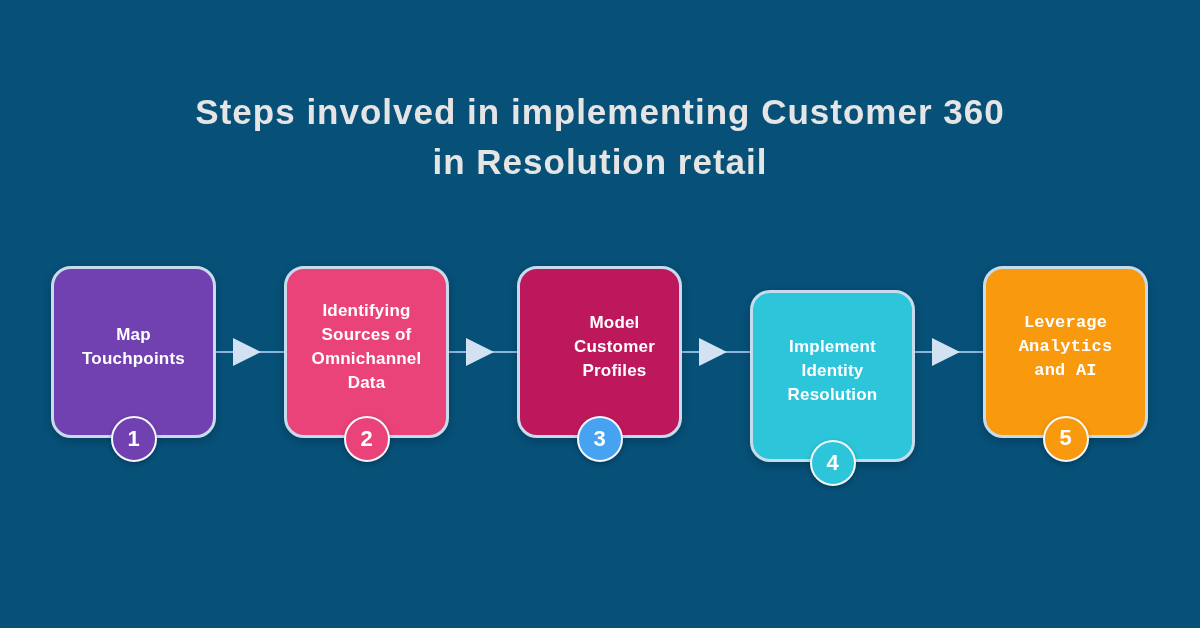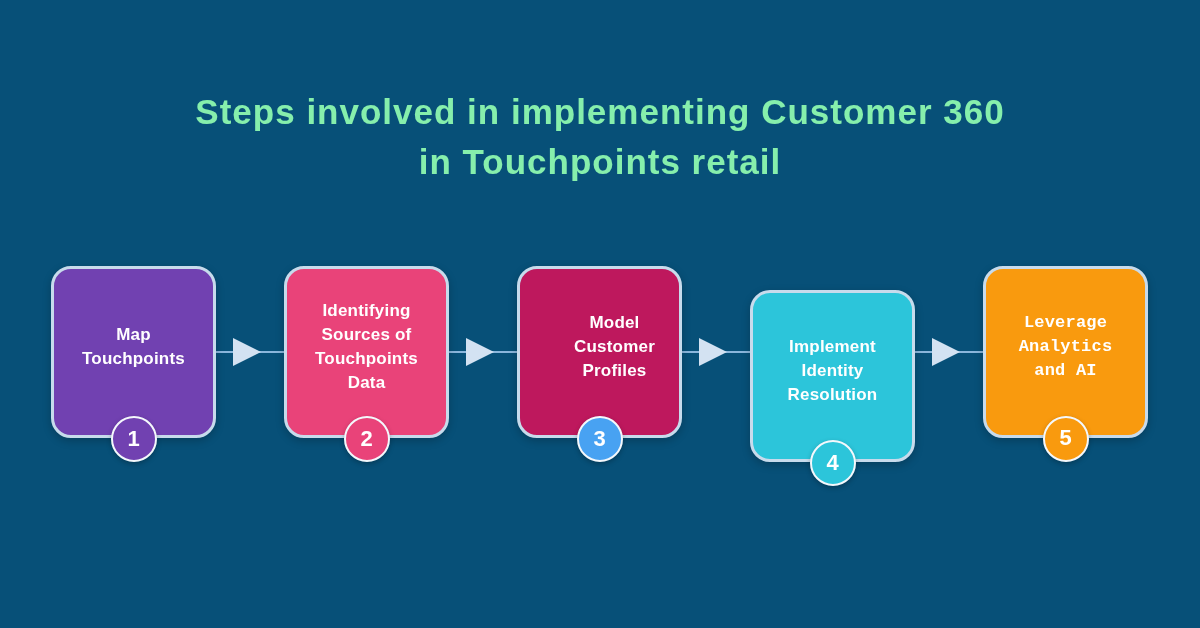--- a/index.html
+++ b/index.html
@@ -16,21 +16,21 @@
     width: 1200px;
     height: 628px;
     background: #075078;
   }
   .title {
     position: absolute;
     top: 64px;
     left: 0;
     width: 1200px;
     text-align: center;
-    color: #86efac;
+    color: #e5e5e5;
     font-size: 35px;
     font-weight: 700;
     line-height: 50px;
     letter-spacing: 1px;
   }
   .title .line { display: block; }
   .flow {
     position: absolute;
     top: 266px;
     left: 51px;
@@ -89,42 +89,42 @@
     justify-content: center;
   }
 </style>
 </head>
 <body>
 
 <div class="canvas">
 
   <h1 class="title">
     <span class="line">Steps involved in implementing Customer 360</span>
-    <span class="line">in Touchpoints retail</span>
+    <span class="line">in Resolution retail</span>
   </h1>
 
   <div class="flow">
 
     <div class="step" style="background-color: rgb(113, 65, 177);">
       <div class="step-label">Map
 Touchpoints</div>
       <div class="step-badge" style="background-color: rgb(113, 65, 177);">1</div>
     </div>
 
     <div class="arrow">
       <svg width="68" height="44" viewBox="0 0 68 44">
         <line x1="-2" y1="22" x2="70" y2="22" stroke="#8AB6DC" stroke-width="2"></line>
         <polygon points="17,8 17,36 45,22" fill="#D3E2F2"></polygon>
       </svg>
     </div>
 
     <div class="step" style="background-color: rgb(233, 67, 121);">
       <div class="step-label">Identifying
 Sources of
-Touchpoints
+Omnichannel
 Data</div>
       <div class="step-badge" style="background-color: rgb(233, 67, 121);">2</div>
     </div>
 
     <div class="arrow">
       <svg width="68" height="44" viewBox="0 0 68 44">
         <line x1="-2" y1="22" x2="70" y2="22" stroke="#8AB6DC" stroke-width="2"></line>
         <polygon points="17,8 17,36 45,22" fill="#D3E2F2"></polygon>
       </svg>
     </div>

